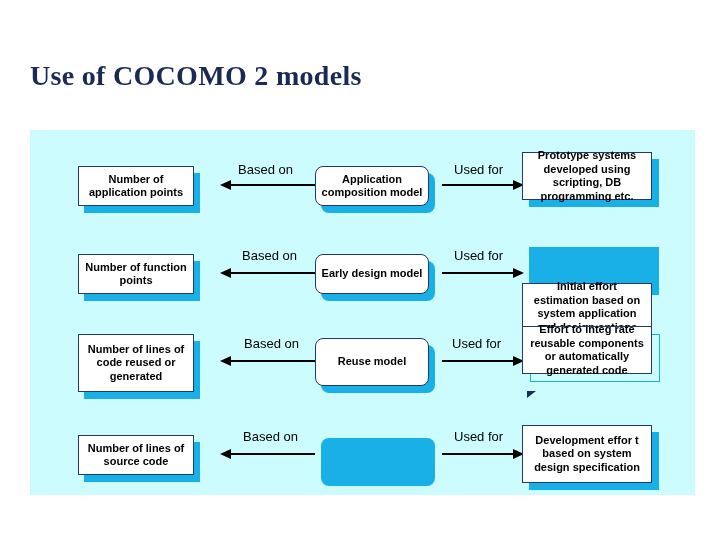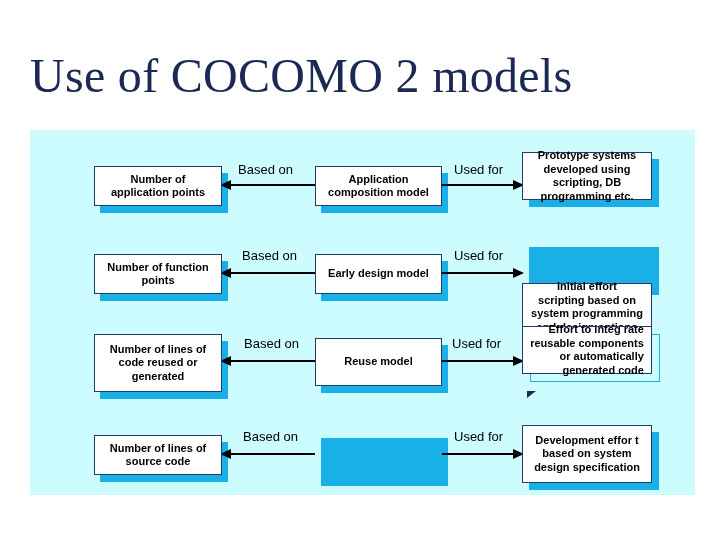--- a/index.html
+++ b/index.html
@@ -15,24 +15,24 @@
     font-family: "Liberation Sans", sans-serif;
   }
 
   
   #slide-title {
     position: absolute;
     left: 30px;
     top: 52px;
     width: 660px;
     font-family: "Liberation Serif", serif;
-    font-size: 48px;
+    font-size: 28px;
     line-height: 48px;
     color: #1a2a55;
-    font-weight: 400;
+    font-weight: 700;
     letter-spacing: 0.3px;
     white-space: nowrap;
   }
 
   
   #diagram-panel {
     position: absolute;
     left: 30px;
     top: 130px;
     width: 665px;
@@ -84,22 +84,22 @@
   .shadow-tab {
     position: absolute;
     width: 0;
     height: 0;
     border-left: 9px solid #1b2d57;
     border-bottom: 7px solid transparent;
     z-index: 4;
   }
 
   
-  .col-left   { left: 64px;  width: 128px; }
-  .col-mid    { left: 285px; width: 127px; }
+  .col-left   { left: 48px;  width: 116px; }
+  .col-mid    { left: 285px; width: 114px; border-radius: 8px; }
   .col-right  { left: 492px; width: 130px; }
 
   
   .h-small { height: 40px; }
   .h-med   { height: 48px; }
   .h-tall  { height: 58px; }
   .h-xtall { height: 48px; }
 
   
   .connector {
@@ -198,22 +198,22 @@
     </div>
 
     <div class="connector" style="left:412px; top:38px; width:73px;"></div>
     <div class="arrow-head right" style="left:483px; top:34px;"></div>
     <div class="edge-label" style="left:424px; top:14px;">Used for</div>
 
     <div class="node-shadow col-right h-xtall" style="top:6px; margin-left:7px; margin-top:7px;"></div>
     <div class="node-box col-right h-xtall" style="top:6px;margin-top:43px;">
       <span>
         <span>Initial effort</span><br>
-        <span>scripting based on</span><br>
-        <span>system programming</span><br>
+        <span>estimation based on</span><br>
+        <span>system application</span><br>
         <span>and design options</span>
       </span>
     </div>
   </div>
 
   <div class="diagram-row row-3">
 
     <div class="node-shadow col-left h-tall" style="top:12px; margin-left:6px; margin-top:7px;"></div>
     <div class="node-box col-left h-tall" style="top:12px;">
       <span>
@@ -230,21 +230,21 @@
     <div class="node-shadow col-mid h-med" style="top:16px; margin-left:6px; margin-top:7px;"></div>
     <div class="node-box col-mid h-med" style="top:16px;">
       <span>Reuse model</span>
     </div>
 
     <div class="connector" style="left:412px; top:38px; width:73px;"></div>
     <div class="arrow-head right" style="left:483px; top:34px;"></div>
     <div class="edge-label" style="left:422px; top:14px;">Used for</div>
 
     <div class="node-shadow outline col-right h-xtall" style="top:4px; margin-left:8px; margin-top:8px;"></div>
-    <div class="node-box col-right h-xtall" style="top:4px;text-align:right;">
+    <div class="node-box col-right h-xtall" style="top:4px;">
       <span>
         <span>Effort to integ rate</span><br>
         <span>reusable components</span><br>
         <span>or automatically</span><br>
         <span>generated code</span>
       </span>
     </div>
     <div class="shadow-tab" style="left:497px; top:69px;"></div>
   </div>
 

